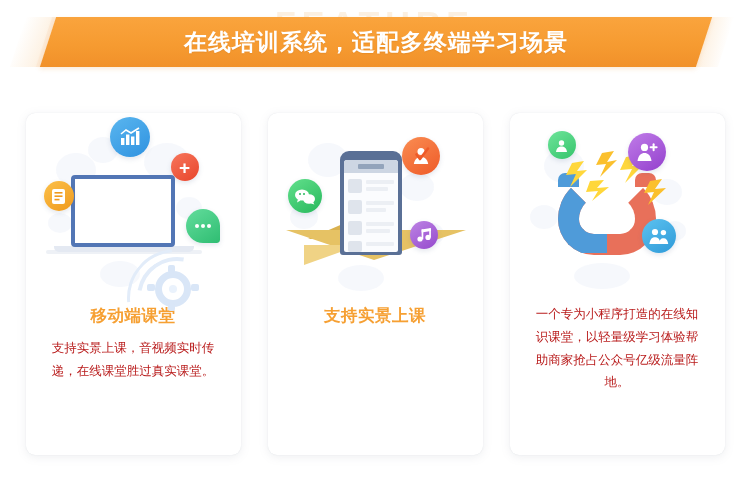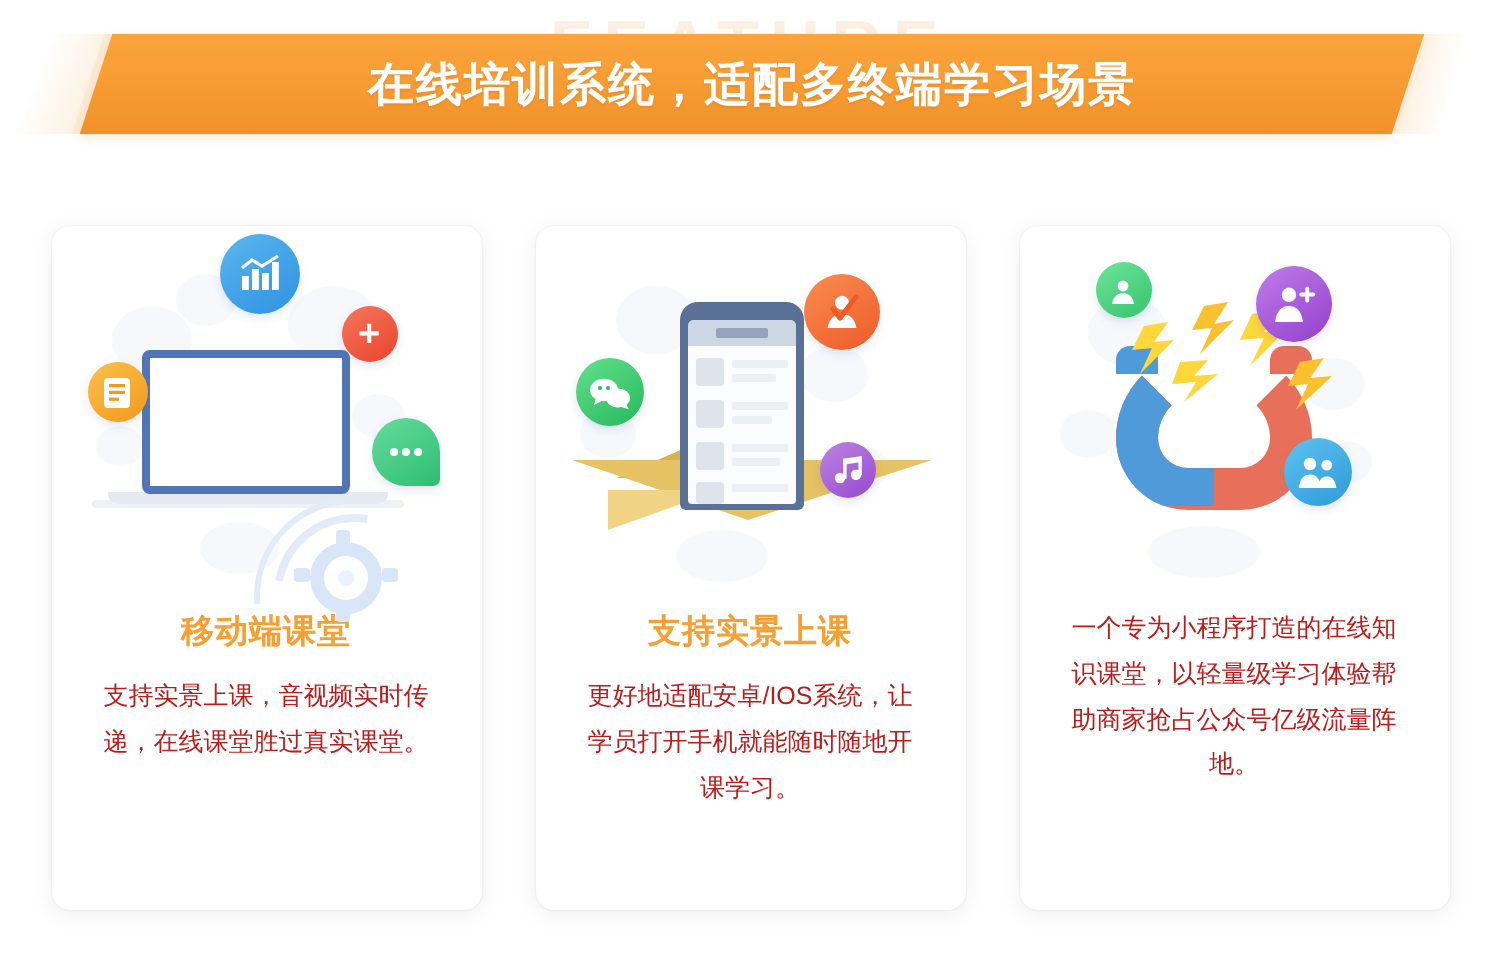--- a/index.html
+++ b/index.html
@@ -332,21 +332,20 @@
           <circle cx="4" cy="12" r="2.6" fill="#fff"></circle>
           <circle cx="12" cy="10.4" r="2.6" fill="#fff"></circle>
           <rect x="5.6" y="2.4" width="1.7" height="10" fill="#fff"></rect>
           <rect x="13.2" y="1.6" width="1.7" height="9" fill="#fff"></rect>
           <path d="M5.6 2.4 L14.9 1 L14.9 4 L5.6 5.4 Z" fill="#fff"></path>
         </svg>
       </div>
     </div>
 
     <div class="card-title">支持实景上课</div>
-    <div class="card-desc">更好地适配安卓/IOS系统，让学员打开手机就能随时随地开课学习。</div>
   </div>
 
   <div class="card">
     <div class="illus">
       <div class="blob" style="left:34px;top:36px;width:40px;height:34px;"></div>
       <div class="blob" style="left:142px;top:66px;width:30px;height:26px;"></div>
       <div class="blob" style="left:20px;top:92px;width:28px;height:24px;"></div>
       <div class="blob" style="left:64px;top:150px;width:56px;height:26px;"></div>
       <div class="blob" style="left:154px;top:108px;width:22px;height:20px;"></div>
 

